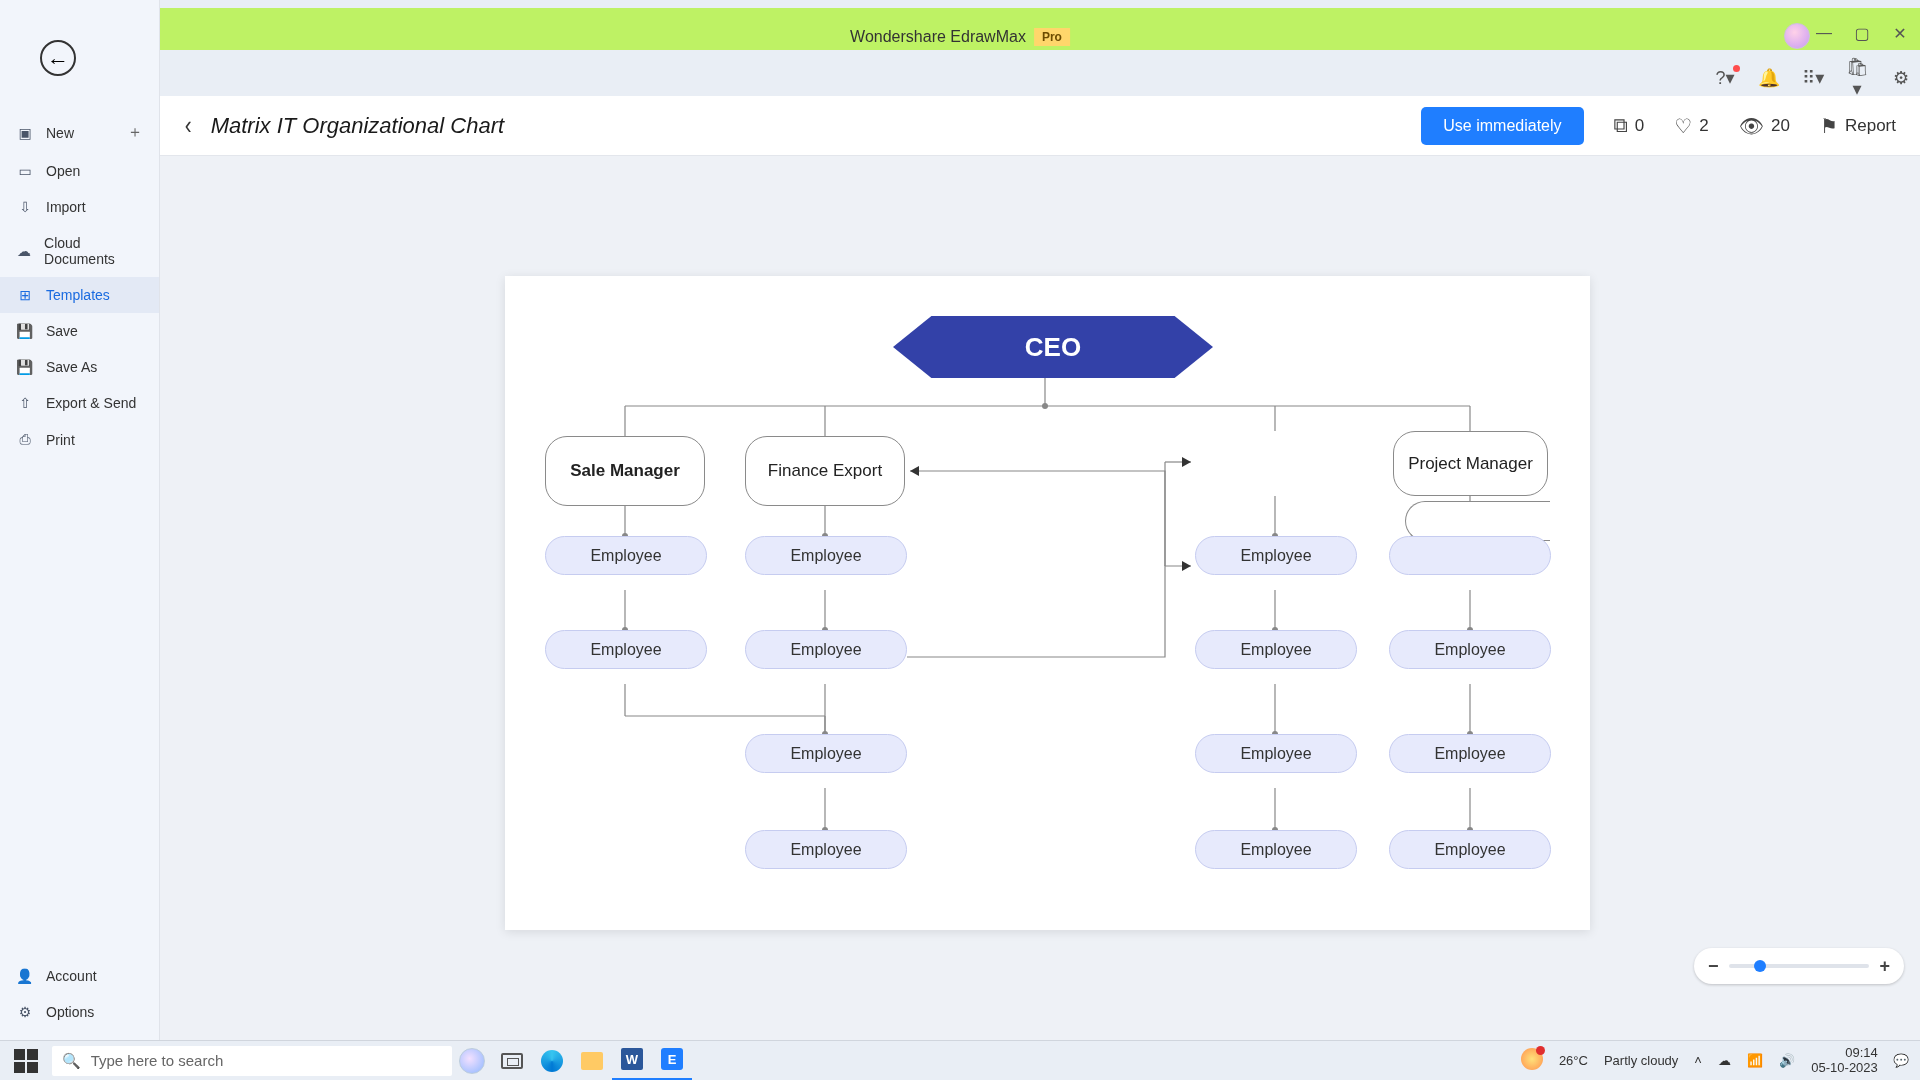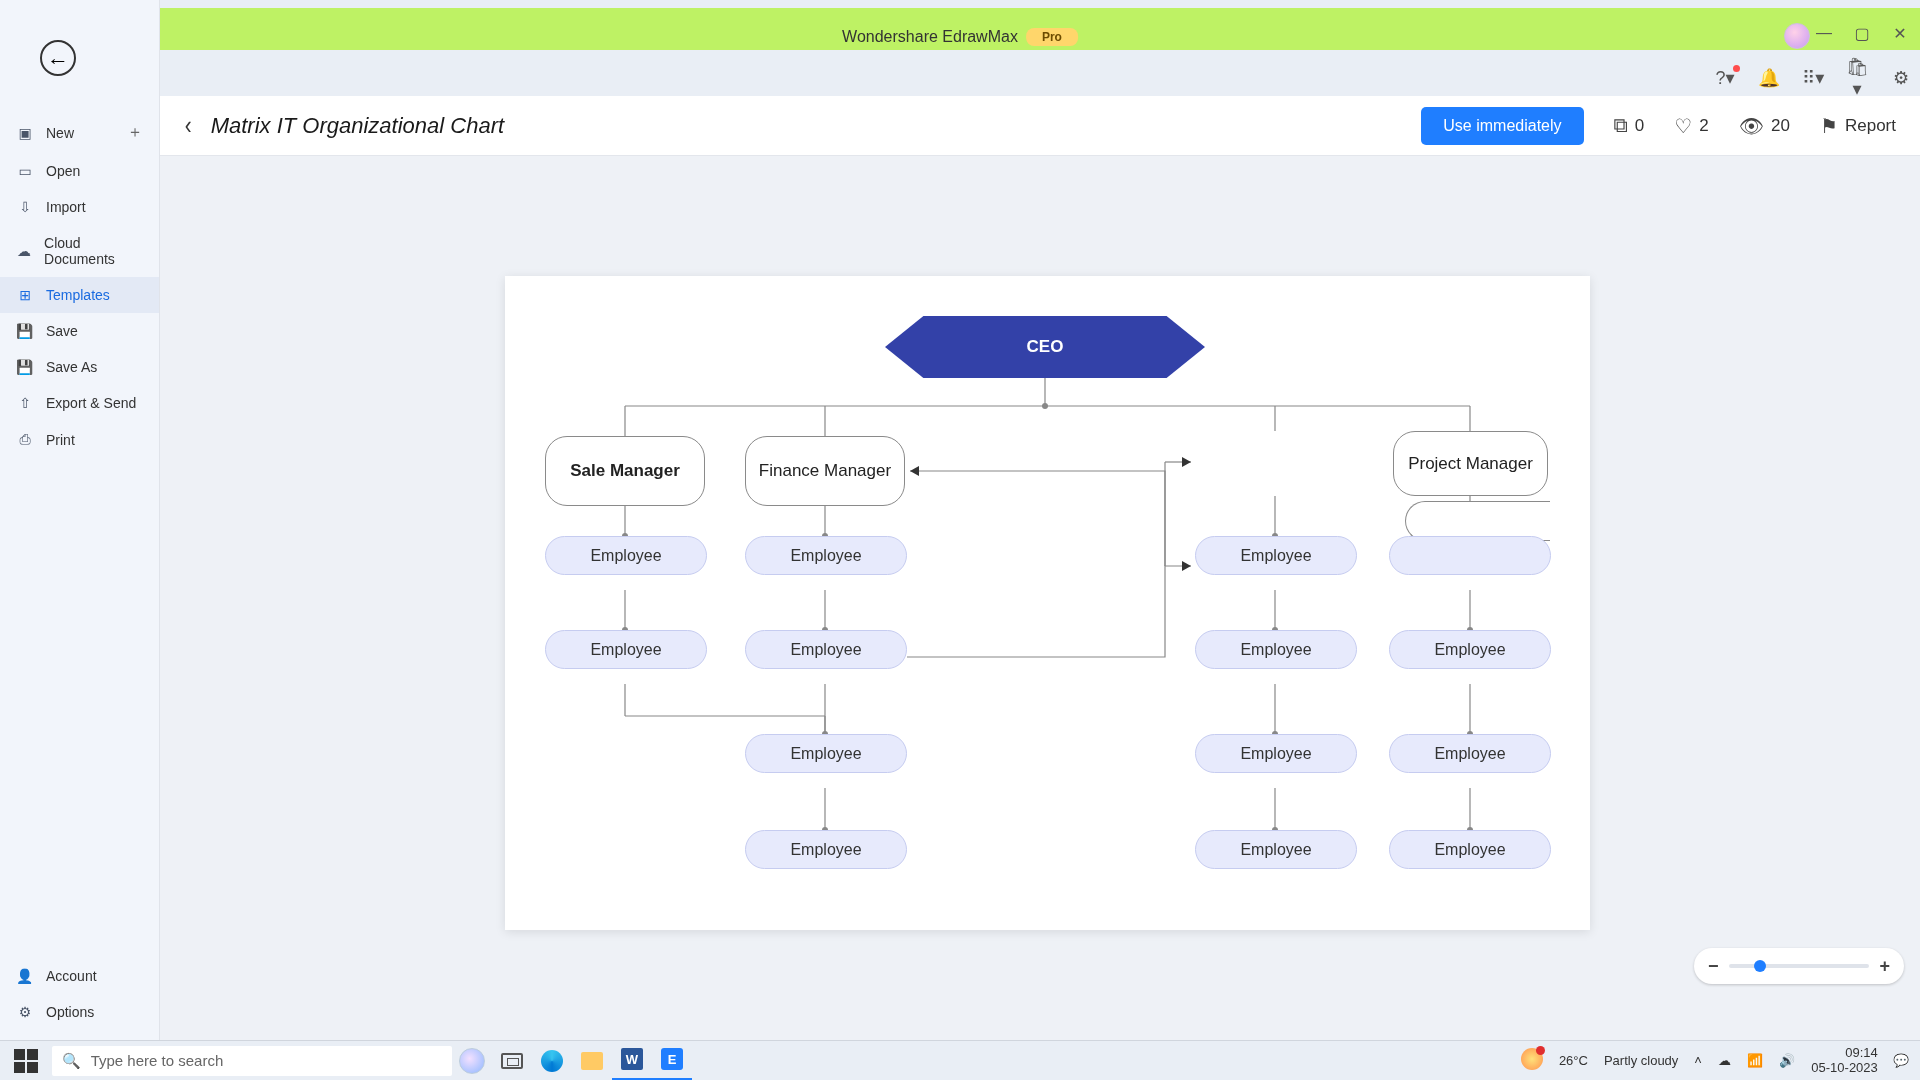--- a/index.html
+++ b/index.html
@@ -9,21 +9,21 @@
 .titlebar {
   position: absolute; left: 0; top: 0; width: 1920px; height: 42px;
   background: #bef264; display: flex; align-items: center; margin-top: 8px;
 }
 .titlebar .title-center {
   position: absolute; left: 50%; transform: translateX(-50%);
   top: 20px; display: flex; align-items: center; gap: 8px;
   font-size: 16px; color: #333;
 }
 .badge-pro {
-  background: #ffd66b; border-radius: 8px; padding: 2px 16px;
+  background: #ffd66b; border-radius: 0; padding: 2px 8px;
   font-size: 12px; font-weight: 600; color: #6d4c00;
 }
 .win-controls {
   position: absolute; right: 10px; top: 16px; display: flex; gap: 18px;
   color: #555; font-size: 16px;
 }
 .win-controls span { width: 20px; text-align: center; cursor: pointer; }
 .avatar {
   position: absolute; right: 110px; top: 15px; width: 26px; height: 26px;
   border-radius: 50%; background: radial-gradient(circle at 40% 35%, #ffd1e8, #c79af3);
@@ -94,22 +94,22 @@
 
 .canvas-area {
   position: absolute; left: 160px; top: 156px; right: 0; bottom: 40px;
   background: #eef1f6; overflow: hidden;
 }
 .paper {
   position: absolute; left: 345px; top: 120px; width: 1085px; height: 654px;
   background: #fff; box-shadow: 0 2px 10px rgba(0,0,0,.1);
 }
 .ceo-hex {
-  position: absolute; left: 380px; top: 40px; width: 320px; height: 62px;
-  background: #3341a8; color: #fff; font-weight: 700; font-size: 17px;
+  position: absolute; left: 388px; top: 40px; width: 320px; height: 62px;
+  background: #3341a8; color: #fff; font-weight: 700; font-size: 26px;
   display: flex; align-items: center; justify-content: center;
   clip-path: polygon(12% 0, 88% 0, 100% 50%, 88% 100%, 12% 100%, 0 50%);
 }
 .mgr {
   position: absolute; width: 160px; height: 70px; border: 1.5px solid #8a8a8a;
   border-radius: 22px; background: #fff; display: flex; align-items: center;
   justify-content: center; font-size: 17px; color: #222; text-align: center;
 }
 .mgr.small { width: 155px; height: 65px; }
 .emp {
@@ -330,21 +330,21 @@
       <polygon class="arrow" points="686,186 677,181 677,191"></polygon>
 
       <polyline points="120,440 320,440"></polyline>
       <line x1="120" y1="408" x2="120" y2="440"></line>
       <line x1="320" y1="440" x2="320" y2="458"></line>
     </svg>
 
     <div class="ceo-hex">CEO</div>
 
     <div class="mgr" style="left:40px; top:160px;font-weight:bold;">Sale Manager</div>
-    <div class="mgr" style="left:240px; top:160px;">Finance Manager</div>
+    <div class="mgr" style="left:240px; top:160px;">Finance Export</div>
     <div class="mgr small" style="left:888px; top:155px;">Project Manager</div>
 
     <div class="stub-box" style="left:900px; top:225px;"></div>
 
     <div class="emp" style="left:40px; top:260px;">Employee</div>
     <div class="emp" style="left:40px; top:354px;">Employee</div>
 
     <div class="emp" style="left:240px; top:260px;">Employee</div>
     <div class="emp" style="left:240px; top:354px;">Employee</div>
     <div class="emp" style="left:240px; top:458px;">Employee</div>

